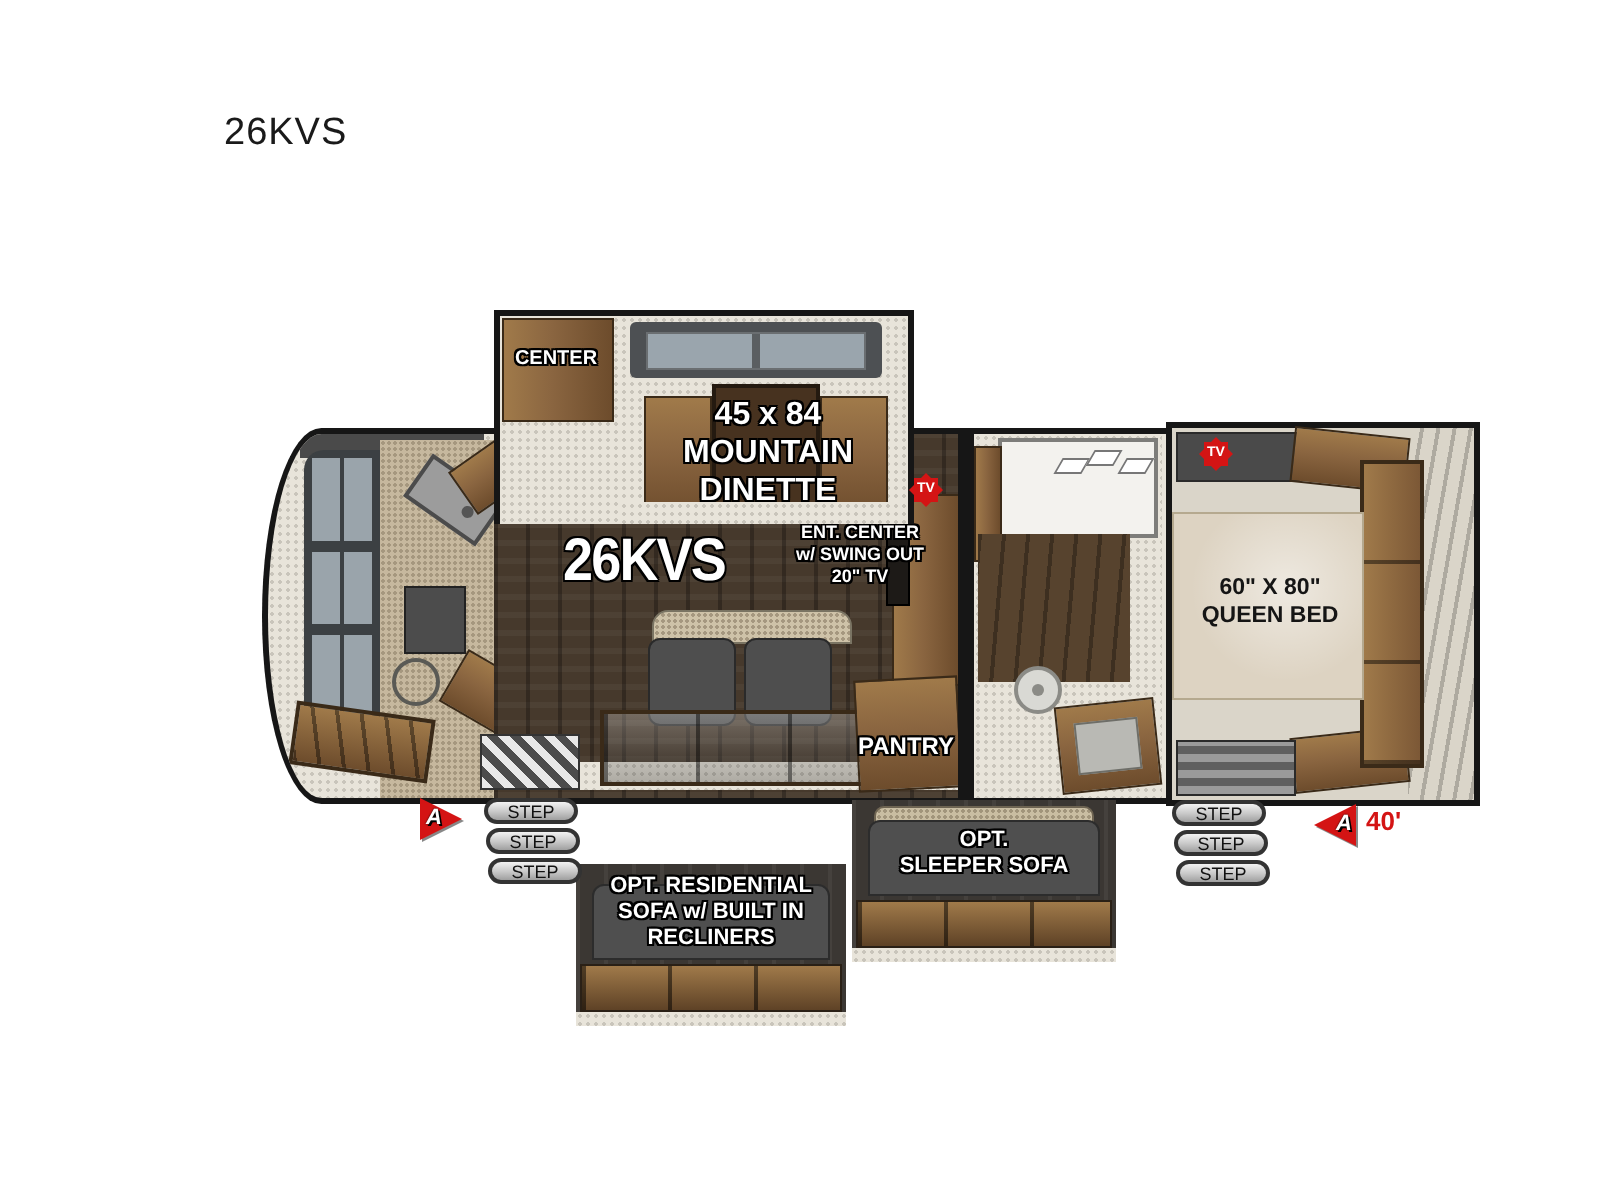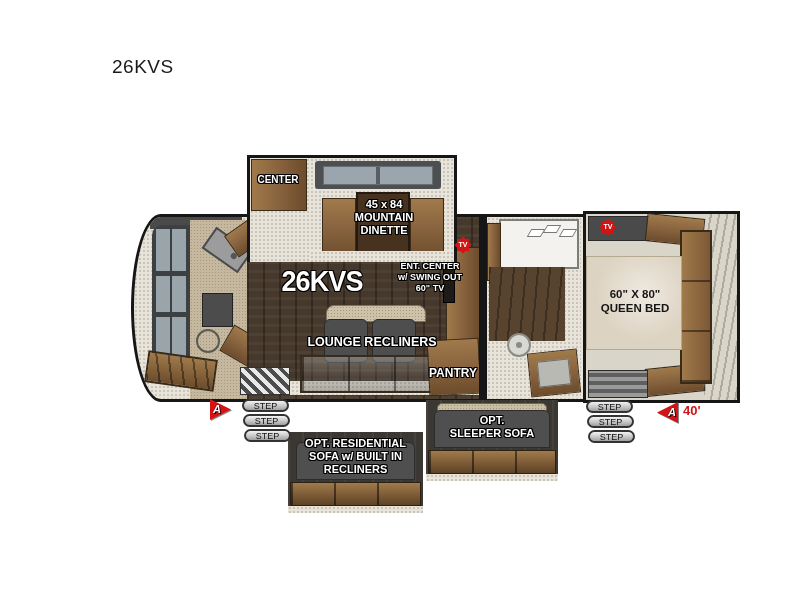--- a/index.html
+++ b/index.html
@@ -38,21 +38,21 @@
     border-radius: 3px; padding: 5px 8px 4px 8px; }
   .so-pane { width: 100%; height: 100%; background: #9aa5ad;
     background-image: linear-gradient(90deg, transparent 0 48%, #5a5e61 48% 52%, transparent 52%);
     border: 1px solid #6a6e71; }
   .fridge { left: 1px; top: 1px; width: 56px; height: 52px; }
   .fridge-label { left: 2px; top: 16px; width: 52px; font-size: 10px; }
   .bench { top: 40px; width: 34px; height: 62px; }
   .bench.b-left { left: 72px; } .bench.b-right { left: 160px; }
   .dtable { left: 106px; top: 34px; width: 54px; height: 70px; background: #47321f;
     border: 2px solid #241a10; }
-  .dinette-label { left: 78px; top: 40px; width: 112px; font-size: 11px; z-index: 3; }
+  .dinette-label { left: 78px; top: 40px; width: 112px; font-size: 16px; z-index: 3; }
   .so-floorstrip { left: 60px; top: 93px; width: 144px; height: 11px; }
 
   
   .bodyshell { left: 131px; top: 214px; width: 454px; height: 188px;
     border: 3px solid #161616; border-right: none;
     border-radius: 30px 0 0 30px / 95px 0 0 95px; overflow: hidden; z-index: 2; }
   .front-window { left: 18px; top: 8px; width: 38px; height: 138px; background: #3c4043;
     border-radius: 10px 0 0 10px; padding: 4px; }
   .front-pane { width: 100%; height: 100%; background: #9aa4ab;
     background-image: linear-gradient(90deg, transparent 0 47%, #3c4043 47% 53%, transparent 53%),
@@ -219,26 +219,25 @@
       <div class="abs floor-zone darkfloor"></div>
       <div class="abs floor-lightstrip speckle"></div>
       <div class="abs top-counter"></div>
 
       <div class="abs model-label olabel">26KVS</div>
 
       <div class="abs entcab woodv"></div>
       <div class="abs tvpanel"></div>
       <div class="abs entcenter-label olabel">ENT. CENTER
 w/ SWING OUT
-60" TV</div>
+20" TV</div>
 
       <div class="abs console"></div>
       <div class="abs recliner r1"></div>
       <div class="abs recliner r2"></div>
-      <div class="abs lounge-label olabel">LOUNGE RECLINERS</div>
       <div class="abs footrests"></div>
 
       <div class="abs pantrycab wood"></div>
       <div class="abs pantry-label olabel">PANTRY</div>
       <div class="abs doormat"></div>
     </div>
 
     <div class="abs tvstar" style="left:454px;top:236px;">
       <div class="tvsq"></div>
       <div class="tvsq rot"></div>

